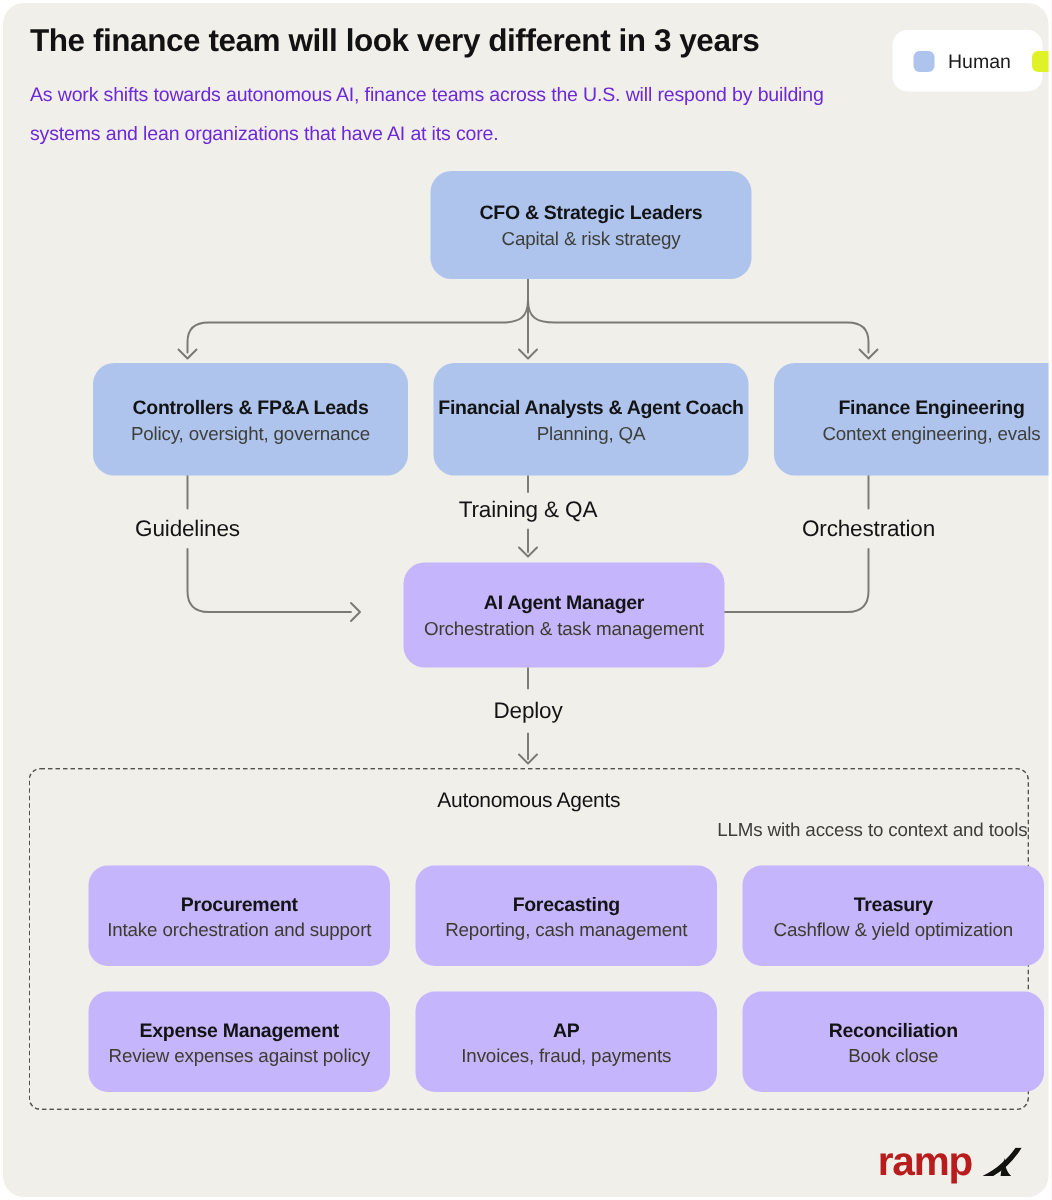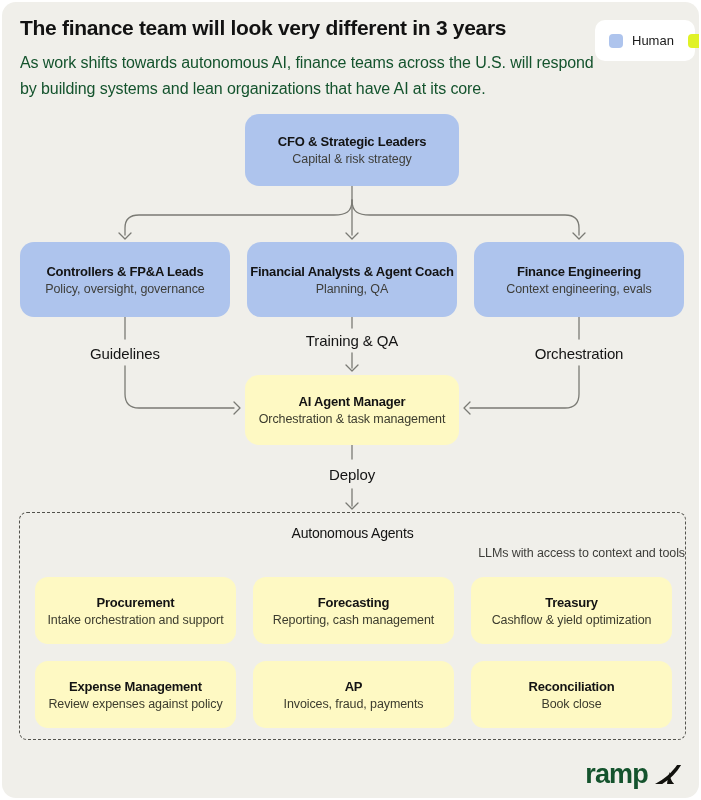--- a/index.html
+++ b/index.html
@@ -12,42 +12,42 @@
     position:absolute;left:2px;top:2px;width:697px;height:796px;
     background:#f0efea;border-radius:14px;overflow:hidden;
   }
   
   .page-title{
     position:absolute;left:18px;top:14px;
     font-size:21px;font-weight:700;letter-spacing:-0.3px;color:#121212;
   }
   .page-subtitle{
     position:absolute;left:18px;top:48px;width:578px;
-    font-size:16px;line-height:26px;color:#14532d;letter-spacing:-0.1px;
+    font-size:13px;line-height:26px;color:#6d28d9;letter-spacing:-0.1px;
   }
   .legend{
     position:absolute;left:593px;top:18px;width:100px;
     background:#ffffff;border-radius:10px;padding:13px 14px;box-sizing:border-box;
     display:flex;gap:14px;
   }
   .legend-row{display:flex;align-items:center;gap:9px;}
   .swatch{width:14px;height:14px;border-radius:4px;flex:0 0 auto;}
   .swatch-human{background:#aec4ed;}
   .swatch-ai{background:#e0f227;}
   .legend-label{font-size:13px;color:#1a1a1a;}
   
   svg.connectors{position:absolute;left:0;top:0;pointer-events:none;}
   .edge{stroke:#7a7a74;stroke-width:1.3;fill:none;stroke-linecap:round;stroke-linejoin:round;}
   
   .node{
     position:absolute;border-radius:14px;display:flex;flex-direction:column;
     align-items:center;justify-content:center;gap:3px;text-align:center;box-sizing:border-box;
   }
-  .node-human{background:#aec4ed;}
-  .node-ai{background:#fef9c3;}
+  .node-human{background:#aec4ed;margin-left:42px;}
+  .node-ai{background:#c4b5fd;margin-left:24px;}
   .node-title{font-size:13px;font-weight:700;letter-spacing:-0.2px;white-space:nowrap;color:#131313;}
   .node-sub{font-size:12.5px;letter-spacing:-0.1px;color:#3e3e3a;white-space:nowrap;}
   .node-ai .node-sub{color:#3c3c2e;}
   
   .edge-label{
     position:absolute;transform:translate(-50%,-50%);
     font-size:15px;color:#141414;letter-spacing:-0.1px;white-space:nowrap;
   }
   
   .agents-box{
@@ -60,21 +60,21 @@
   }
   .agents-subtitle{
     position:absolute;left:0;top:33px;width:100%;text-align:right;
     font-size:12.5px;color:#3e3e3a;letter-spacing:-0.1px;
   }
   .agent-cell{border-radius:13px;}
   
   .brand{
     position:absolute;right:17px;top:757px;display:flex;align-items:center;gap:7px;
   }
-  .brand-word{font-size:27px;font-weight:600;letter-spacing:-0.8px;color:#14532d;}
+  .brand-word{font-size:27px;font-weight:600;letter-spacing:-0.8px;color:#b91c1c;}
   .brand-mark{display:block;}
 </style>
 </head>
 <body>
 
 <div class="canvas">
 
   <div class="page-title">The finance team will look very different in 3 years</div>
   <div class="page-subtitle">As work shifts towards autonomous AI, finance teams across the U.S. will respond by building systems and lean organizations that have AI at its core.</div>
 

